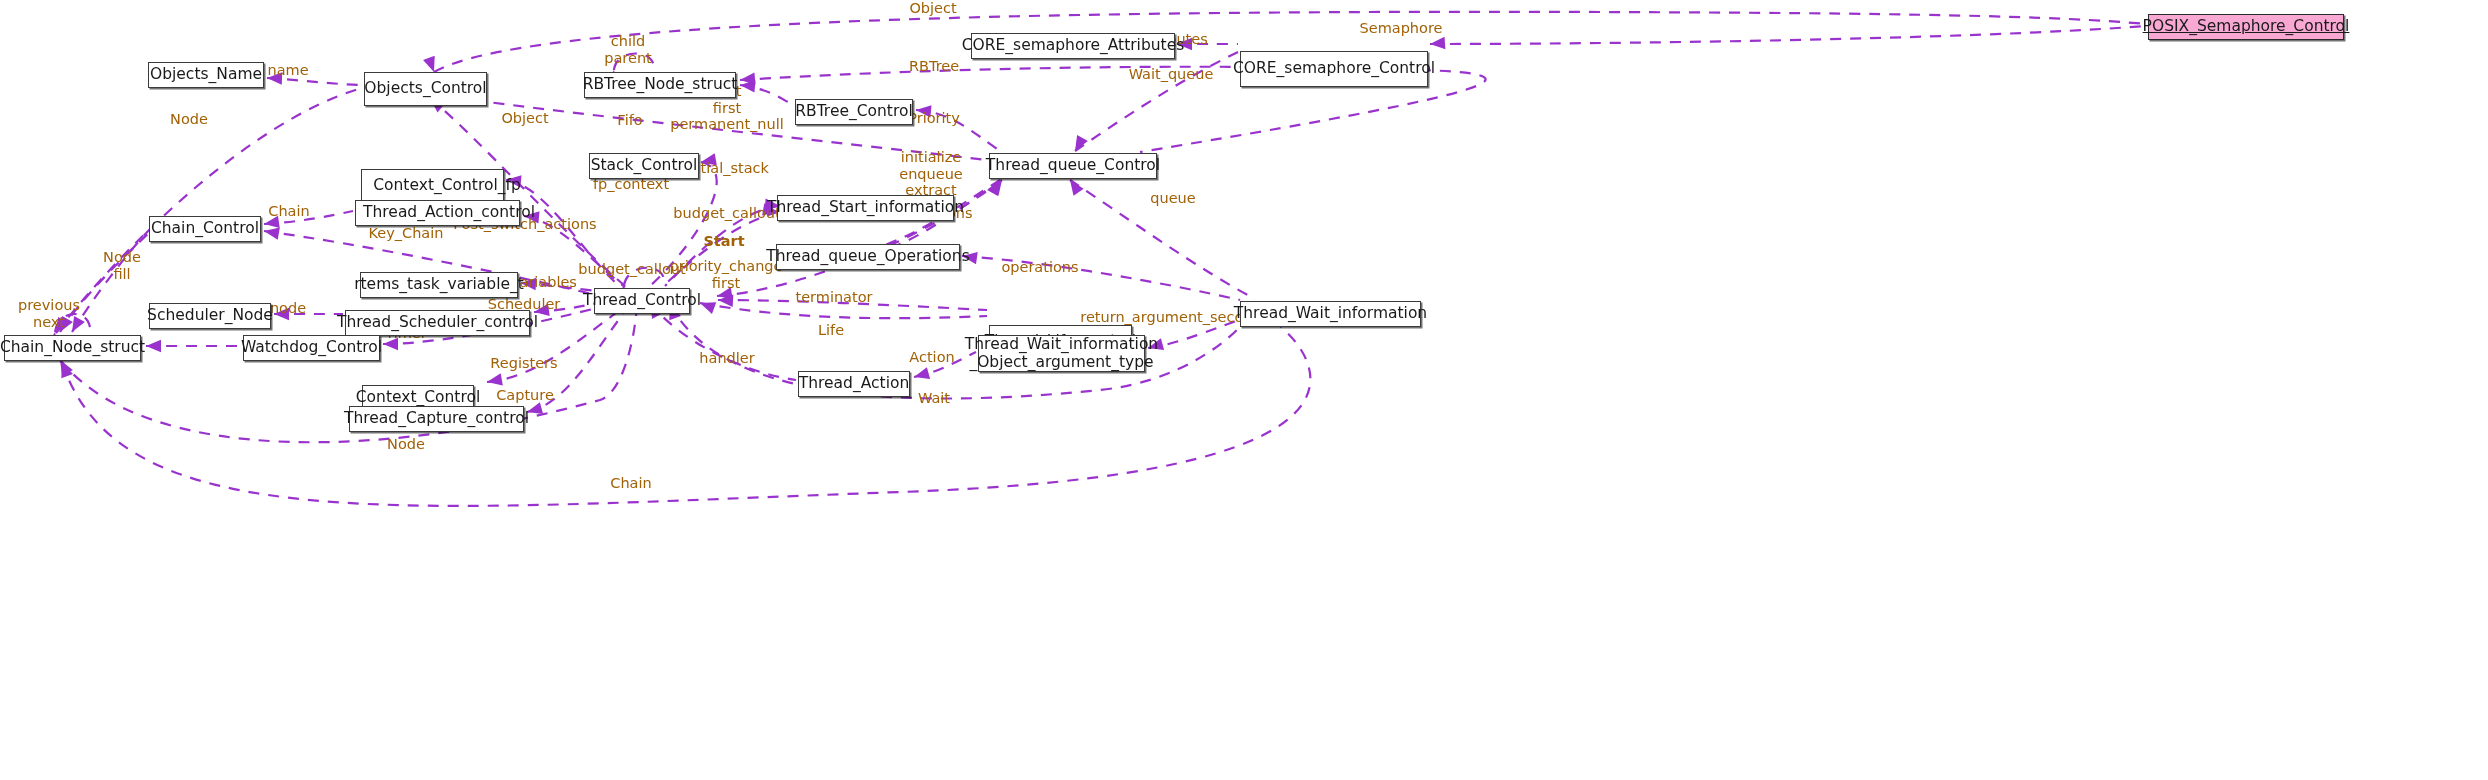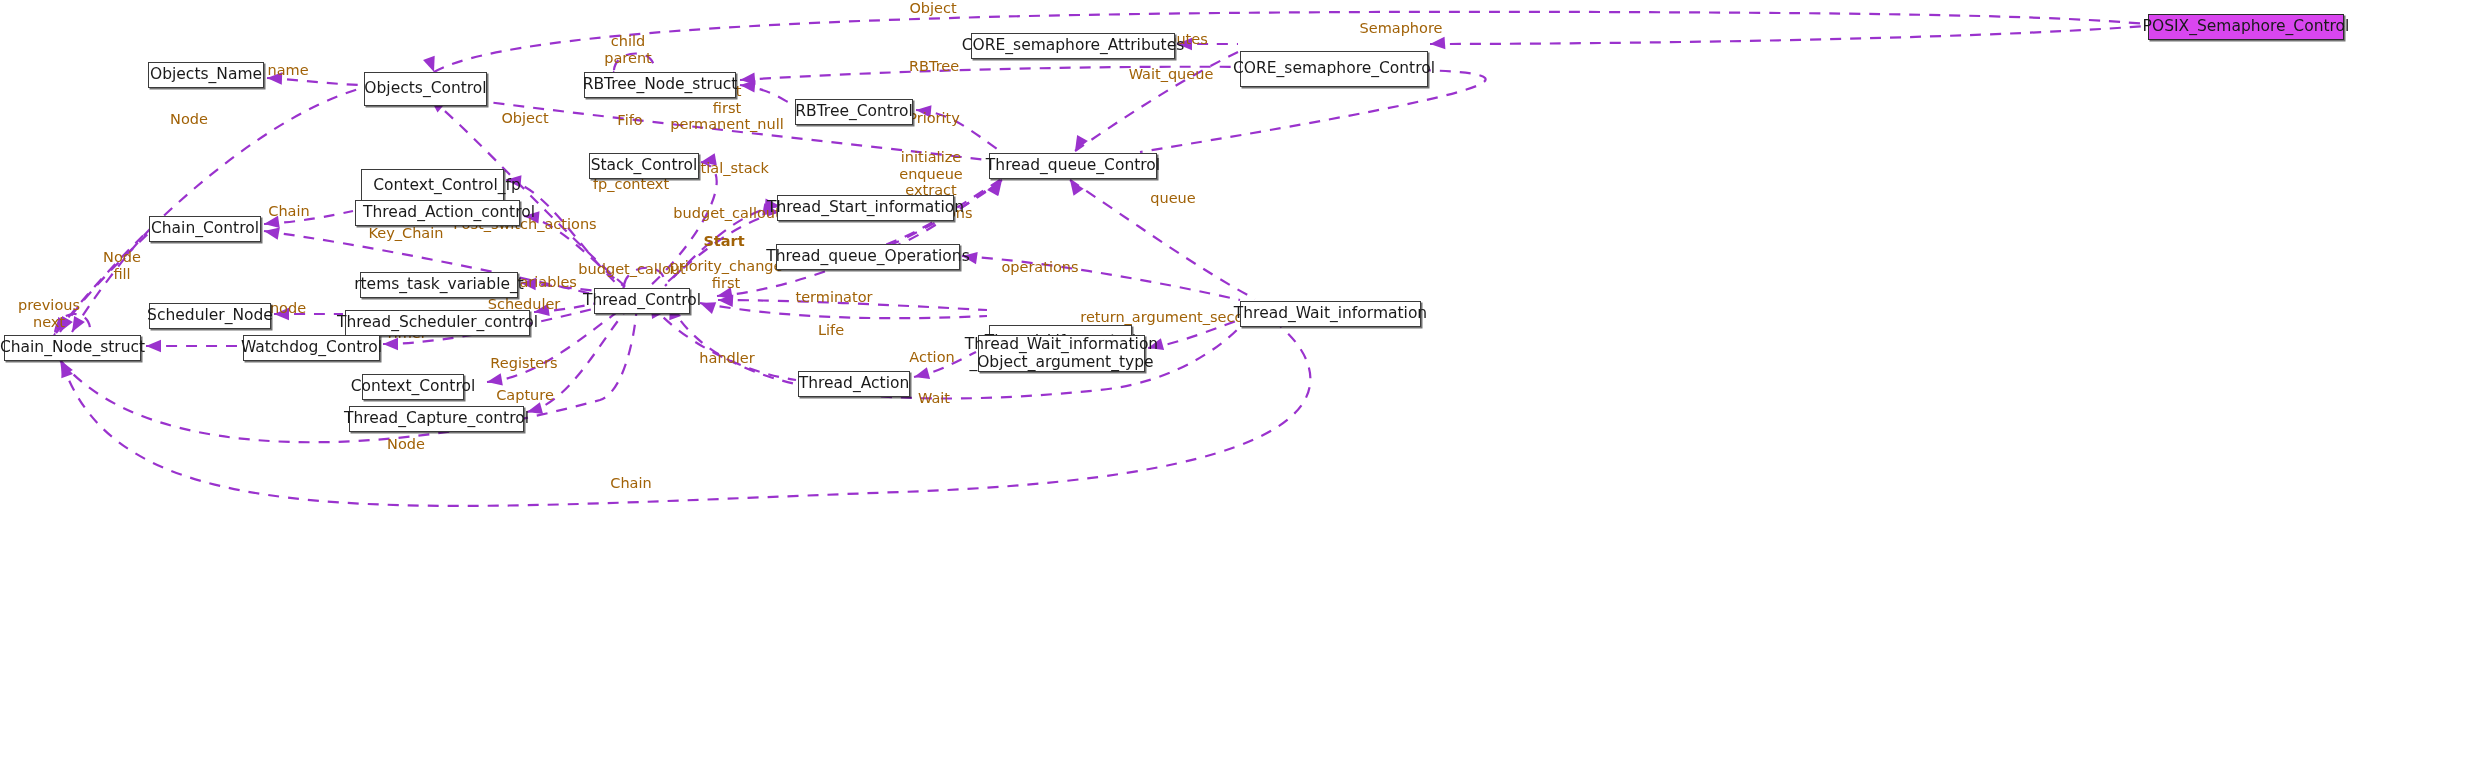--- a/index.html
+++ b/index.html
@@ -44,22 +44,23 @@
     line-height: 1.12;
     display: flex;
     align-items: center;
     justify-content: center;
     text-align: center;
     white-space: pre;
     padding: 0 6px;
     box-shadow: 1.5px 1.5px 0 rgba(0,0,0,0.55);
   }
   .node-box.highlight {
-    background: #d946ef;
+    background: #f9a8d4;
     border-color: #2a2a2a;
+    text-decoration: underline;
   }
   .edge-label {
     position: absolute;
     color: #a16207;
     font-size: 14.5px;
     line-height: 1.14;
     white-space: pre;
     text-align: center;
     transform: translate(-50%, -50%);
     pointer-events: none;
@@ -233,18 +234,18 @@
       <div class="node-box" style="left: 360px; top: 272px; width: 158px; height: 26px;">rtems_task_variable_t</div>
       <div class="node-box" style="left: 594px; top: 288px; width: 96px; height: 26px;">Thread_Control</div>
       <div class="node-box" style="left: 149px; top: 303px; width: 122px; height: 26px;">Scheduler_Node</div>
       <div class="node-box" style="left: 345px; top: 310px; width: 185px; height: 26px;">Thread_Scheduler_control</div>
       <div class="node-box" style="left: 989px; top: 303px; width: 143px; height: 34px; margin-top: 22px;">Thread_Life_control</div>
       <div class="node-box" style="left: 1240px; top: 301px; width: 181px; height: 26px;">Thread_Wait_information</div>
       <div class="node-box" style="left: 4px; top: 335px; width: 137px; height: 26px;">Chain_Node_struct</div>
       <div class="node-box" style="left: 243px; top: 335px; width: 137px; height: 26px;">Watchdog_Control</div>
       <div class="node-box" style="left: 978px; top: 335px; width: 167px; height: 37px;">Thread_Wait_information
 _Object_argument_type</div>
-      <div class="node-box" style="left: 362px; top: 374px; width: 102px; height: 26px; text-align: right;">Context_Control</div>
+      <div class="node-box" style="left: 362px; top: 385px; width: 112px; height: 26px; text-align: right;">Context_Control</div>
       <div class="node-box" style="left: 798px; top: 371px; width: 112px; height: 26px;">Thread_Action</div>
       <div class="node-box" style="left: 349px; top: 406px; width: 175px; height: 26px;">Thread_Capture_control</div>
     </div>
 
 </div>
 
 </body></html>

